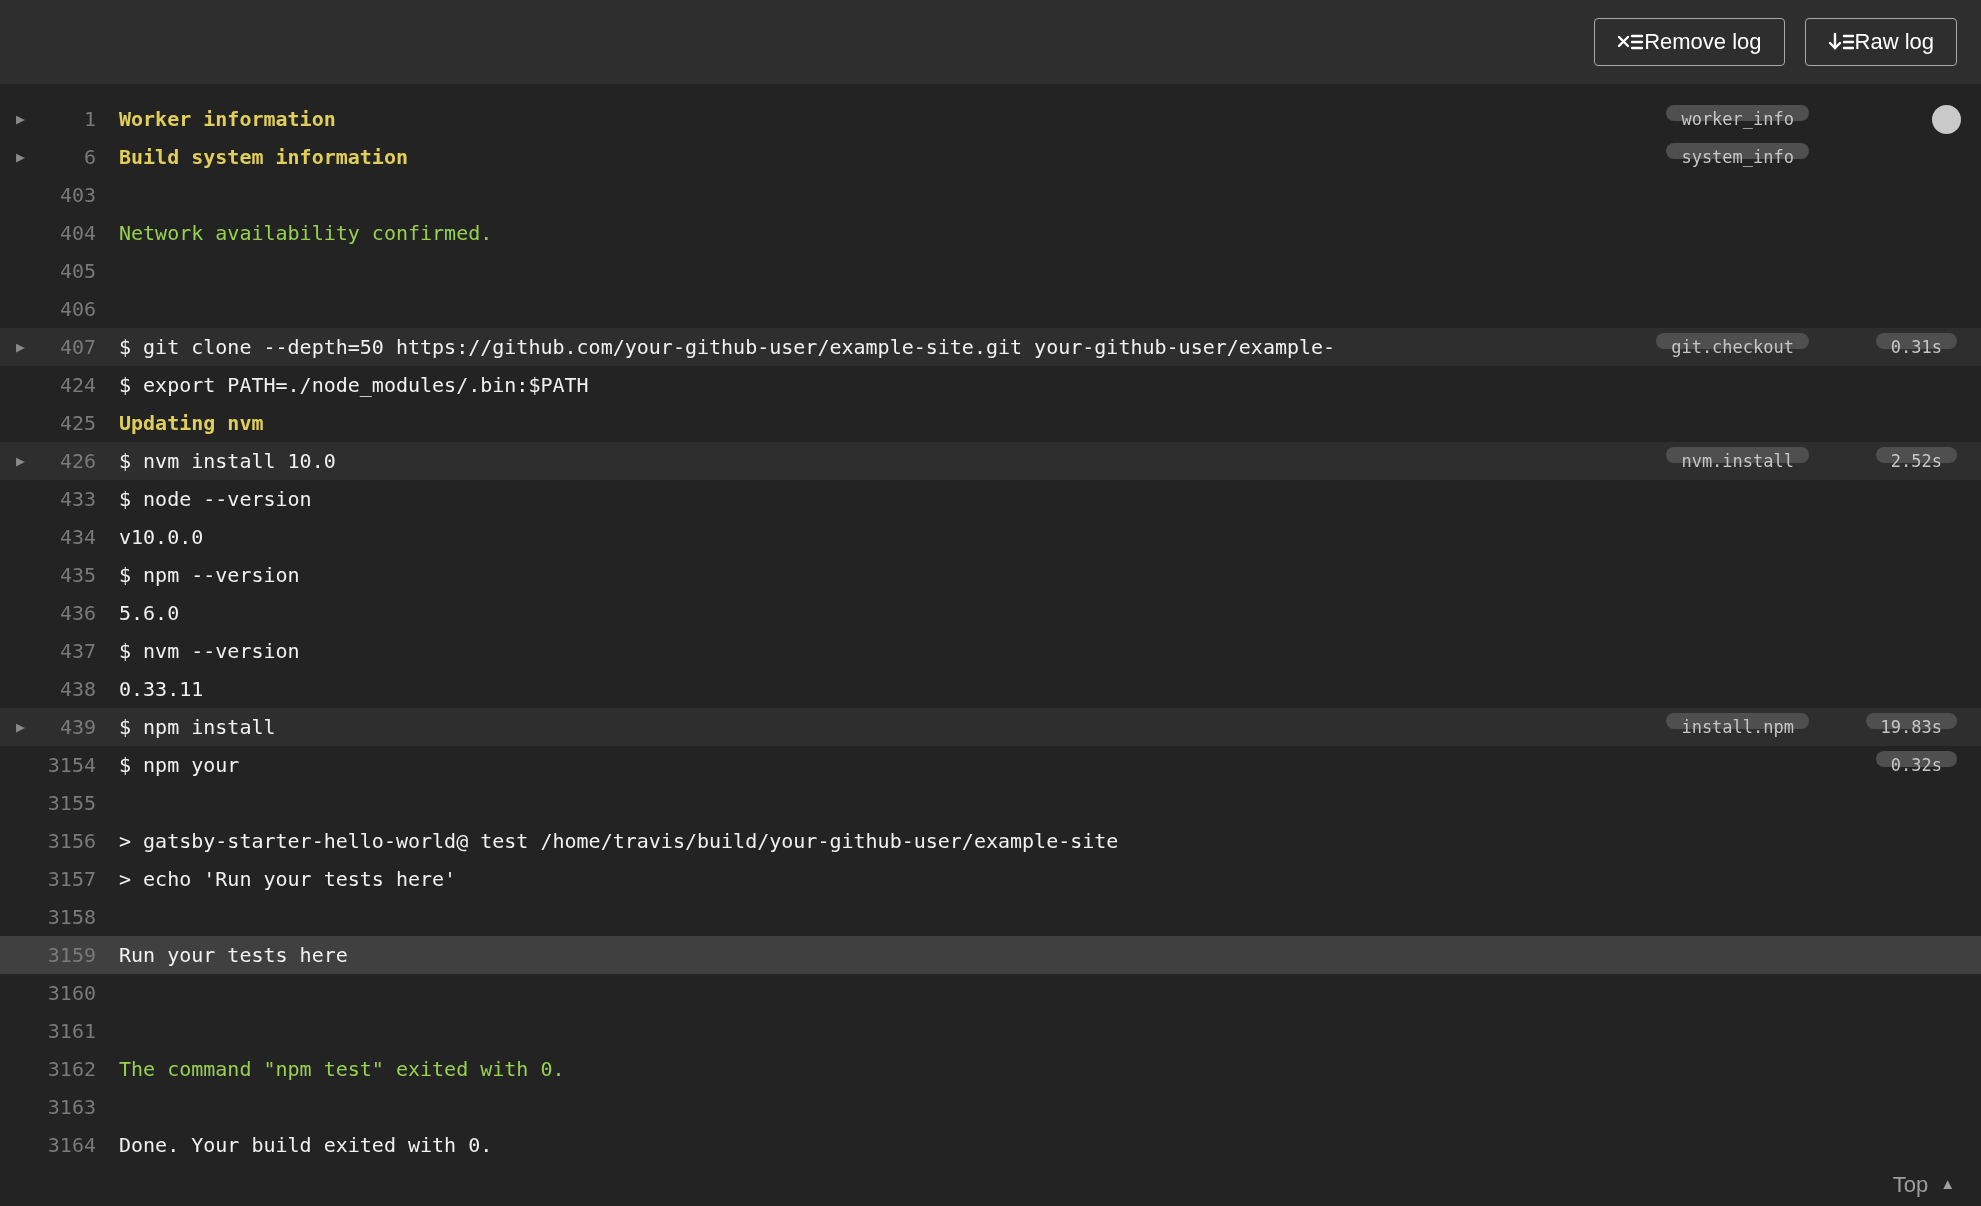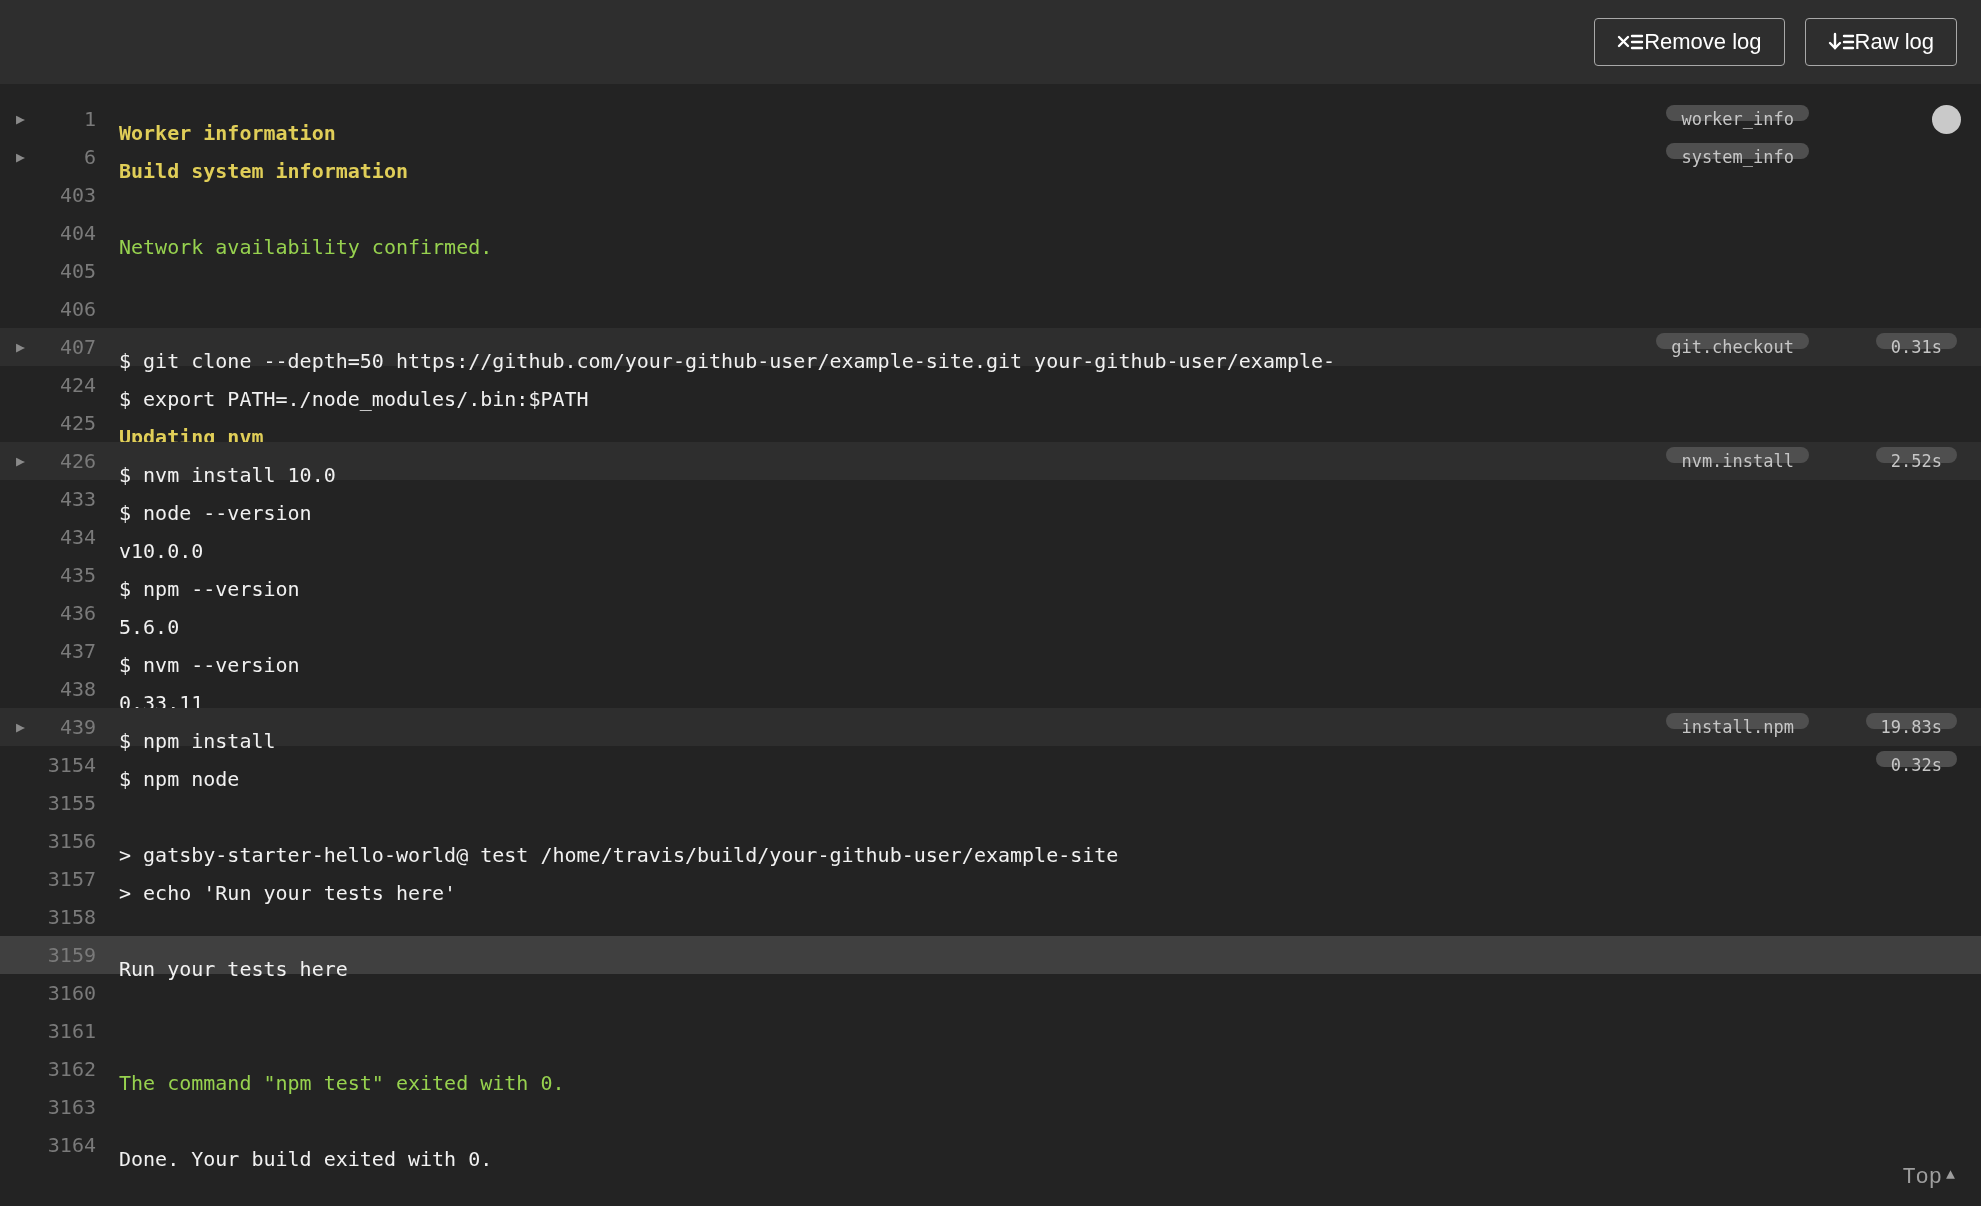--- a/index.html
+++ b/index.html
@@ -63,21 +63,21 @@
     left: 0; top: 0;
     width: 96px;
     text-align: right;
     color: #7a7a7a;
     text-decoration: none;
     font-size: 20px;
     cursor: pointer;
   }
   .line-text {
     position: absolute;
-    left: 119px; top: 0; margin-top: 14px;
+    left: 119px; top: 0;
   }
   .line-text.yellow { color: var(--yellow, #e0ce58); font-weight: bold; }
   .line-text.green  { color: var(--green, #97d24f); font-weight: normal; }
 
   .pill {
     position: absolute;
     top: 5px;
     height: 16px;
     line-height: 28px;
     background: var(--pill-bg, #4f4f4f);
@@ -94,27 +94,27 @@
     right: 20px; top: 5px;
     width: 29px; height: 29px;
     border-radius: 50%;
     background: #c9c9c9;
     cursor: pointer;
   }
 
   
   .footer {
     position: absolute;
-    right: 26px; bottom: 16px;
+    right: 26px; bottom: 8px;
     color: #9e9e9e;
-    font-family: Liberation Mono, monospace;
+    font-family: Liberation Sans, sans-serif;
     font-size: 22px;
     display: flex;
     align-items: center;
-    gap: 4px;
+    gap: 12px;
     cursor: pointer;
   }
   .footer .caret { font-size: 15px; line-height: 1; padding-bottom: 4px; }
 </style>
 </head>
 <body>
 
 <div class="toolbar">
   <button class="tbtn">
     <svg width="27" height="20" viewBox="0 0 27 20">
@@ -275,21 +275,21 @@
     <span class="fold-arrow">▶</span>
     <a class="line-number">439</a>
     <span class="line-text">$ npm install</span>
     <span class="pill tag">install.npm</span>
     <span class="pill dur">19.83s</span>
     
   </div>
     <div class="row">
     
     <a class="line-number">3154</a>
-    <span class="line-text">$ npm node</span>
+    <span class="line-text">$ npm your</span>
     
     <span class="pill dur">0.32s</span>
     
   </div>
     <div class="row">
     
     <a class="line-number">3155</a>
     <span class="line-text"></span>
     
     

